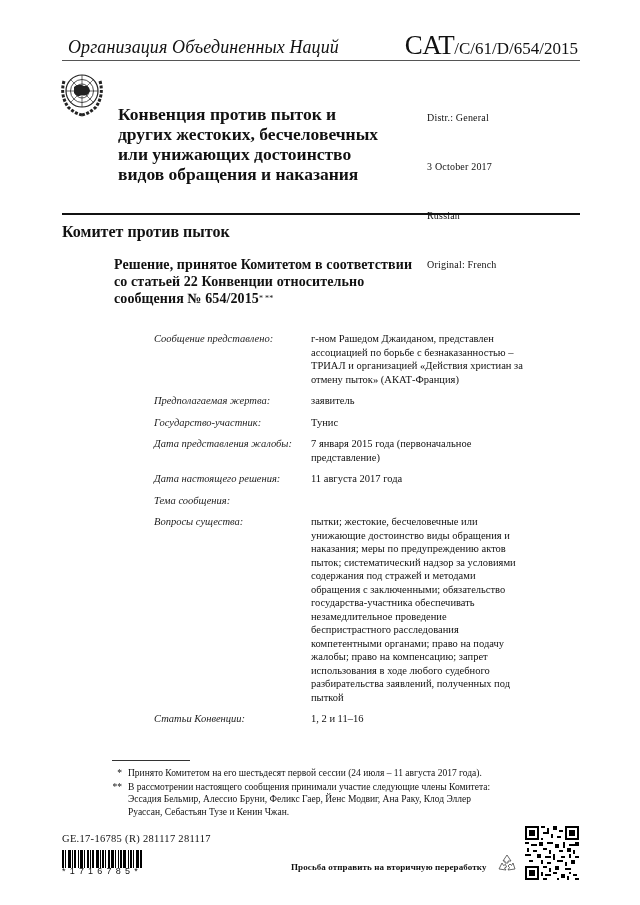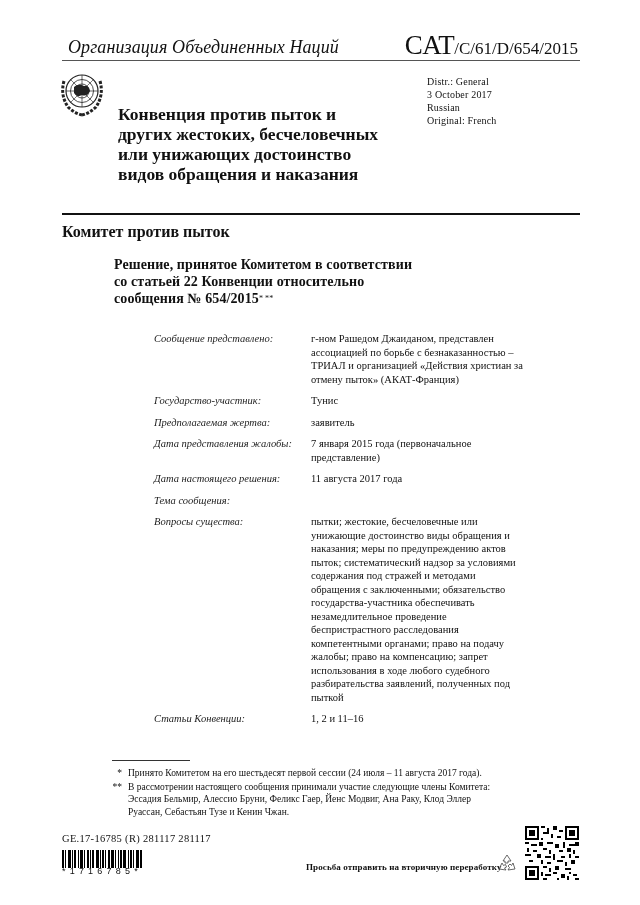--- a/index.html
+++ b/index.html
@@ -7,38 +7,38 @@
          font-family: "Liberation Serif", "DejaVu Serif", serif; color: #111; }
   .abs { position: absolute; }
   .org-name { left: 68px; top: 37px; font-size: 18px; letter-spacing: 0.1px; font-style: italic; }
   .symbol { right: 62px; top: 30px; white-space: nowrap; }
   .symbol .big { font-size: 27px; letter-spacing: -0.5px; }
   .symbol .small { font-size: 17px; }
   .rule-top { left: 62px; top: 60px; width: 518px; height: 1px; background: #555; }
   .emblem { left: 58px; top: 67px; width: 48px; height: 58px; }
   .convention-title { left: 118px; top: 68px; font-size: 17.5px; font-weight: bold; line-height: 20px; width: 290px; margin-top: 36px; }
   .distr { left: 427px; top: 75px; font-size: 10px; line-height: 13px; }
-  .distr div { letter-spacing: 0.2px; }
+  .distr div { letter-spacing: 0.2px; margin-top: 36px; }
   .rule-mid { left: 62px; top: 213px; width: 518px; height: 2px; background: #111; }
   .committee { left: 62px; top: 223px; font-size: 16px; font-weight: bold; }
   .decision-title { left: 114px; top: 256px; font-size: 14px; font-weight: bold; line-height: 17px; width: 360px; letter-spacing: 0.1px; }
   .decision-title sup { font-size: 8px; font-weight: normal; vertical-align: 2px; }
   .meta-table { left: 154px; top: 332px; width: 370px; font-size: 10.5px; line-height: 13.5px; }
   .row { display: flex; margin-bottom: 8px; }
   .row .label { width: 157px; flex: none; font-style: italic; color: #222; }
   .row .value { width: 213px; }
   .fn-rule { left: 112px; top: 760px; width: 78px; height: 1px; background: #333; }
   .footnotes { left: 100px; top: 767px; width: 400px; font-size: 9.5px; line-height: 12.5px; }
   .fn { display: flex; margin-bottom: 1px; }
   .fn .mark { width: 22px; text-align: right; padding-right: 6px; flex: none; }
   .job { left: 62px; top: 833px; font-size: 10.5px; letter-spacing: 0.3px; }
   .barcode { left: 62px; top: 850px; width: 92px; height: 18px; display: flex; }
   .barcode span { display: block; height: 100%; background: #000; }
   .barcode-num { left: 62px; top: 866px; font-size: 9px; letter-spacing: 4.2px; font-family: "Liberation Sans", sans-serif; }
-  .recycle-text { left: 306px; top: 862px; font-size: 9px; font-weight: bold; letter-spacing: 0.1px; }
+  .recycle-text { left: 291px; top: 862px; font-size: 9px; font-weight: bold; letter-spacing: 0.1px; }
   .recycle-icon { left: 496px; top: 853px; width: 22px; height: 22px; }
   .qr { left: 525px; top: 826px; width: 54px; height: 54px; }
 </style>
 </head>
 <body>
 
 <div class="abs org-name">Организация Объединенных Наций</div>
 <div class="abs symbol">
   <span class="big">CAT</span><span class="small">/C/61/D/654/2015</span>
 </div>
@@ -81,26 +81,26 @@
   <div>со статьей 22 Конвенции относительно</div>
   <div><span>сообщения № 654/2015</span><sup>* **</sup></div>
 </div>
 
 <div class="abs meta-table">
   <div class="row">
     <div class="label">Сообщение представлено:</div>
     <div class="value">г-ном Рашедом Джаиданом, представлен ассоциацией по борьбе с безнаказанностью – ТРИАЛ и организацией «Действия христиан за отмену пыток» (АКАТ-Франция)</div>
   </div>
   <div class="row">
+    <div class="label">Предполагаемая жертва:</div>
+    <div class="value">заявитель</div>
+  </div>
+  <div class="row">
     <div class="label">Государство-участник:</div>
     <div class="value">Тунис</div>
-  </div>
-  <div class="row">
-    <div class="label">Предполагаемая жертва:</div>
-    <div class="value">заявитель</div>
   </div>
   <div class="row">
     <div class="label">Дата представления жалобы:</div>
     <div class="value">7 января 2015 года (первоначальное представление)</div>
   </div>
   <div class="row">
     <div class="label">Дата настоящего решения:</div>
     <div class="value">11 августа 2017 года</div>
   </div>
   <div class="row">

